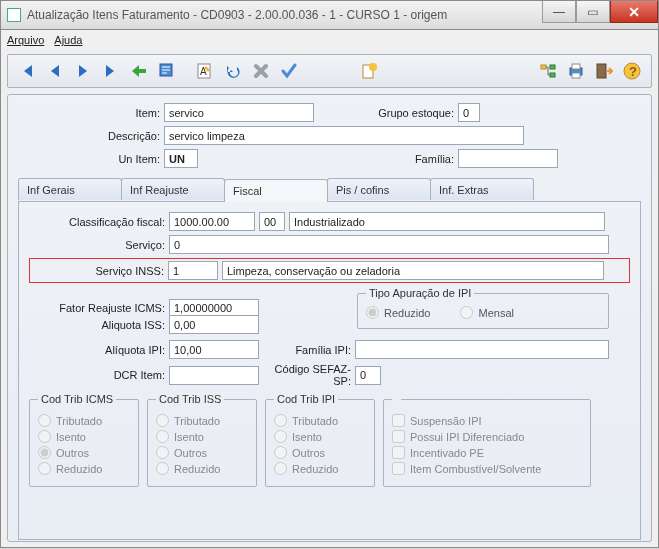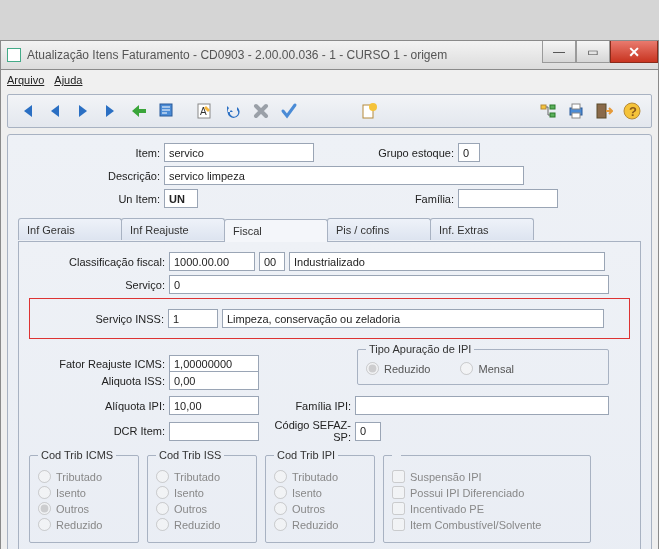--- a/index.html
+++ b/index.html
@@ -13,21 +13,20 @@
     height: 549px;
     overflow: hidden;
   }
   .titlebar {
     height: 30px;
     background: linear-gradient(#f3f3f3, #dcdcdc);
     border: 1px solid #8a8a8a;
     display: flex;
     align-items: center;
     padding: 0 0 0 6px;
-    margin-top: 40px;
   }
   .titlebar .appicon {
     width: 14px; height: 14px; border: 1px solid #4a8; background: #fff; margin-right: 6px;
   }
   .titlebar .title {
     flex: 1;
     color: #555;
     font-size: 12px;
   }
   .winbtns { display: flex; height: 100%; }
@@ -125,21 +124,21 @@
     top: 1px;
     height: 23px;
   }
   .tabbody {
     border: 1px solid #a8b2c2;
     border-top: none;
     background: linear-gradient(#eef1f6,#e9edf4);
     padding: 10px 10px 10px 10px;
     height: 338px;
   }
-  .hlred { border: 1px solid #d33; padding: 10px 4px; display:flex; align-items:center; margin: 2px 0 4px 0; }
+  .hlred { border: 1px solid #d33; padding: 2px 4px; display:flex; align-items:center; margin: 2px 0 4px 0; }
   fieldset.gbox {
     border: 1px solid #a8b2c2;
     border-radius: 2px;
     margin: 0;
     padding: 6px 8px 8px 8px;
     background: transparent;
   }
   fieldset.gbox legend {
     font-size: 11px; color: #333; padding: 0 3px;
   }

